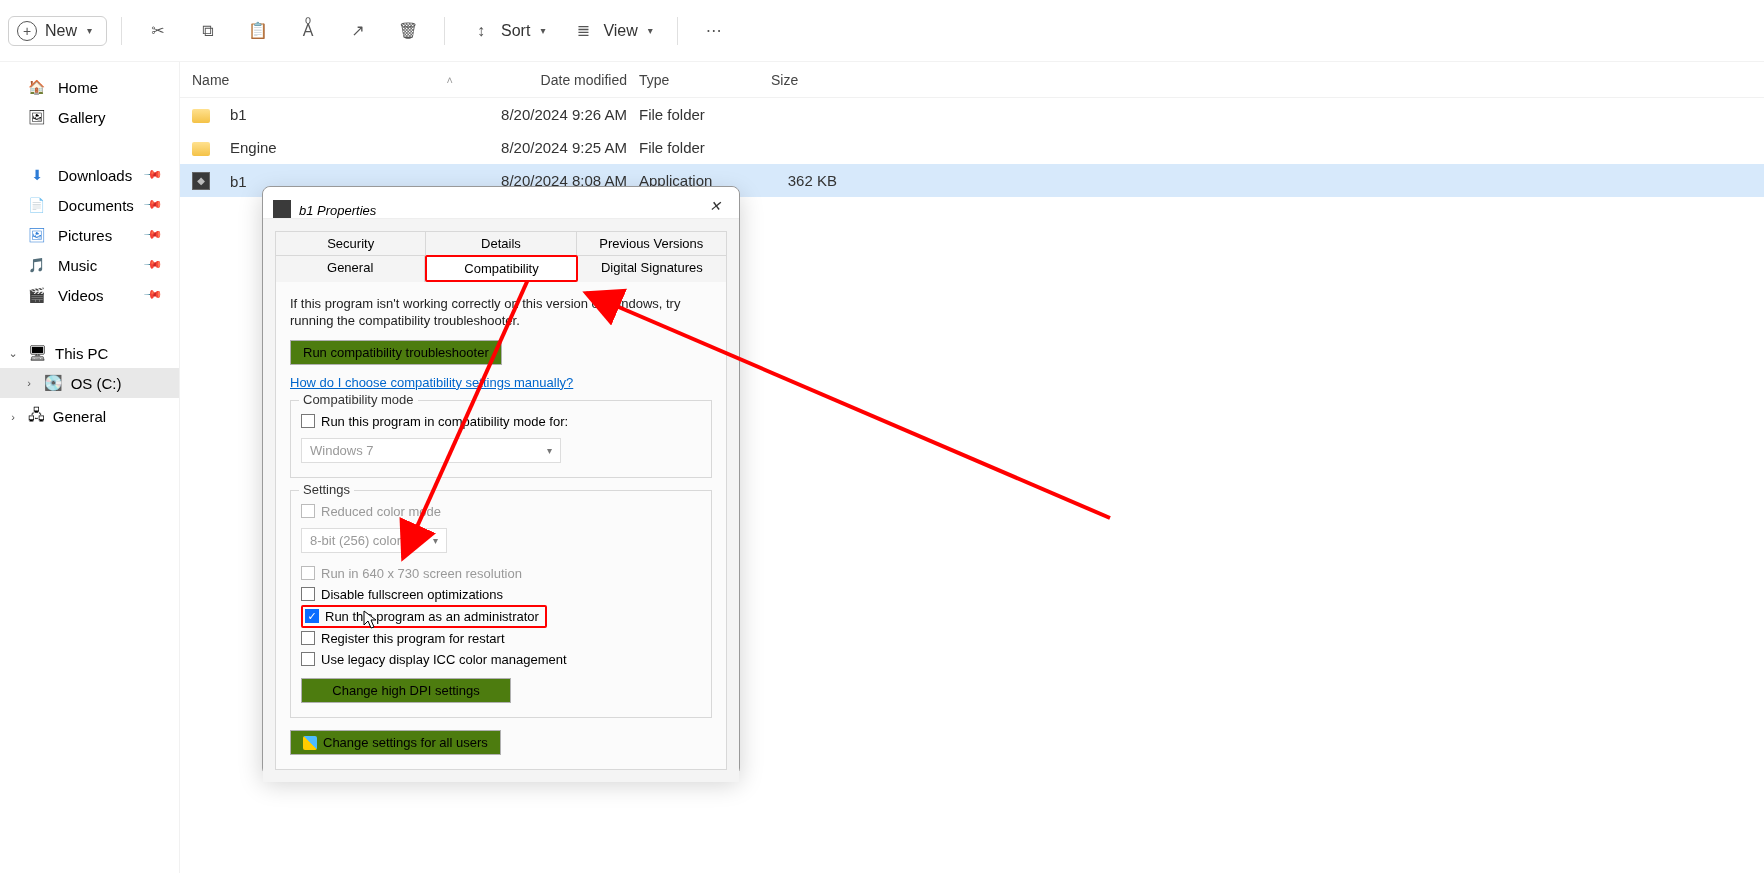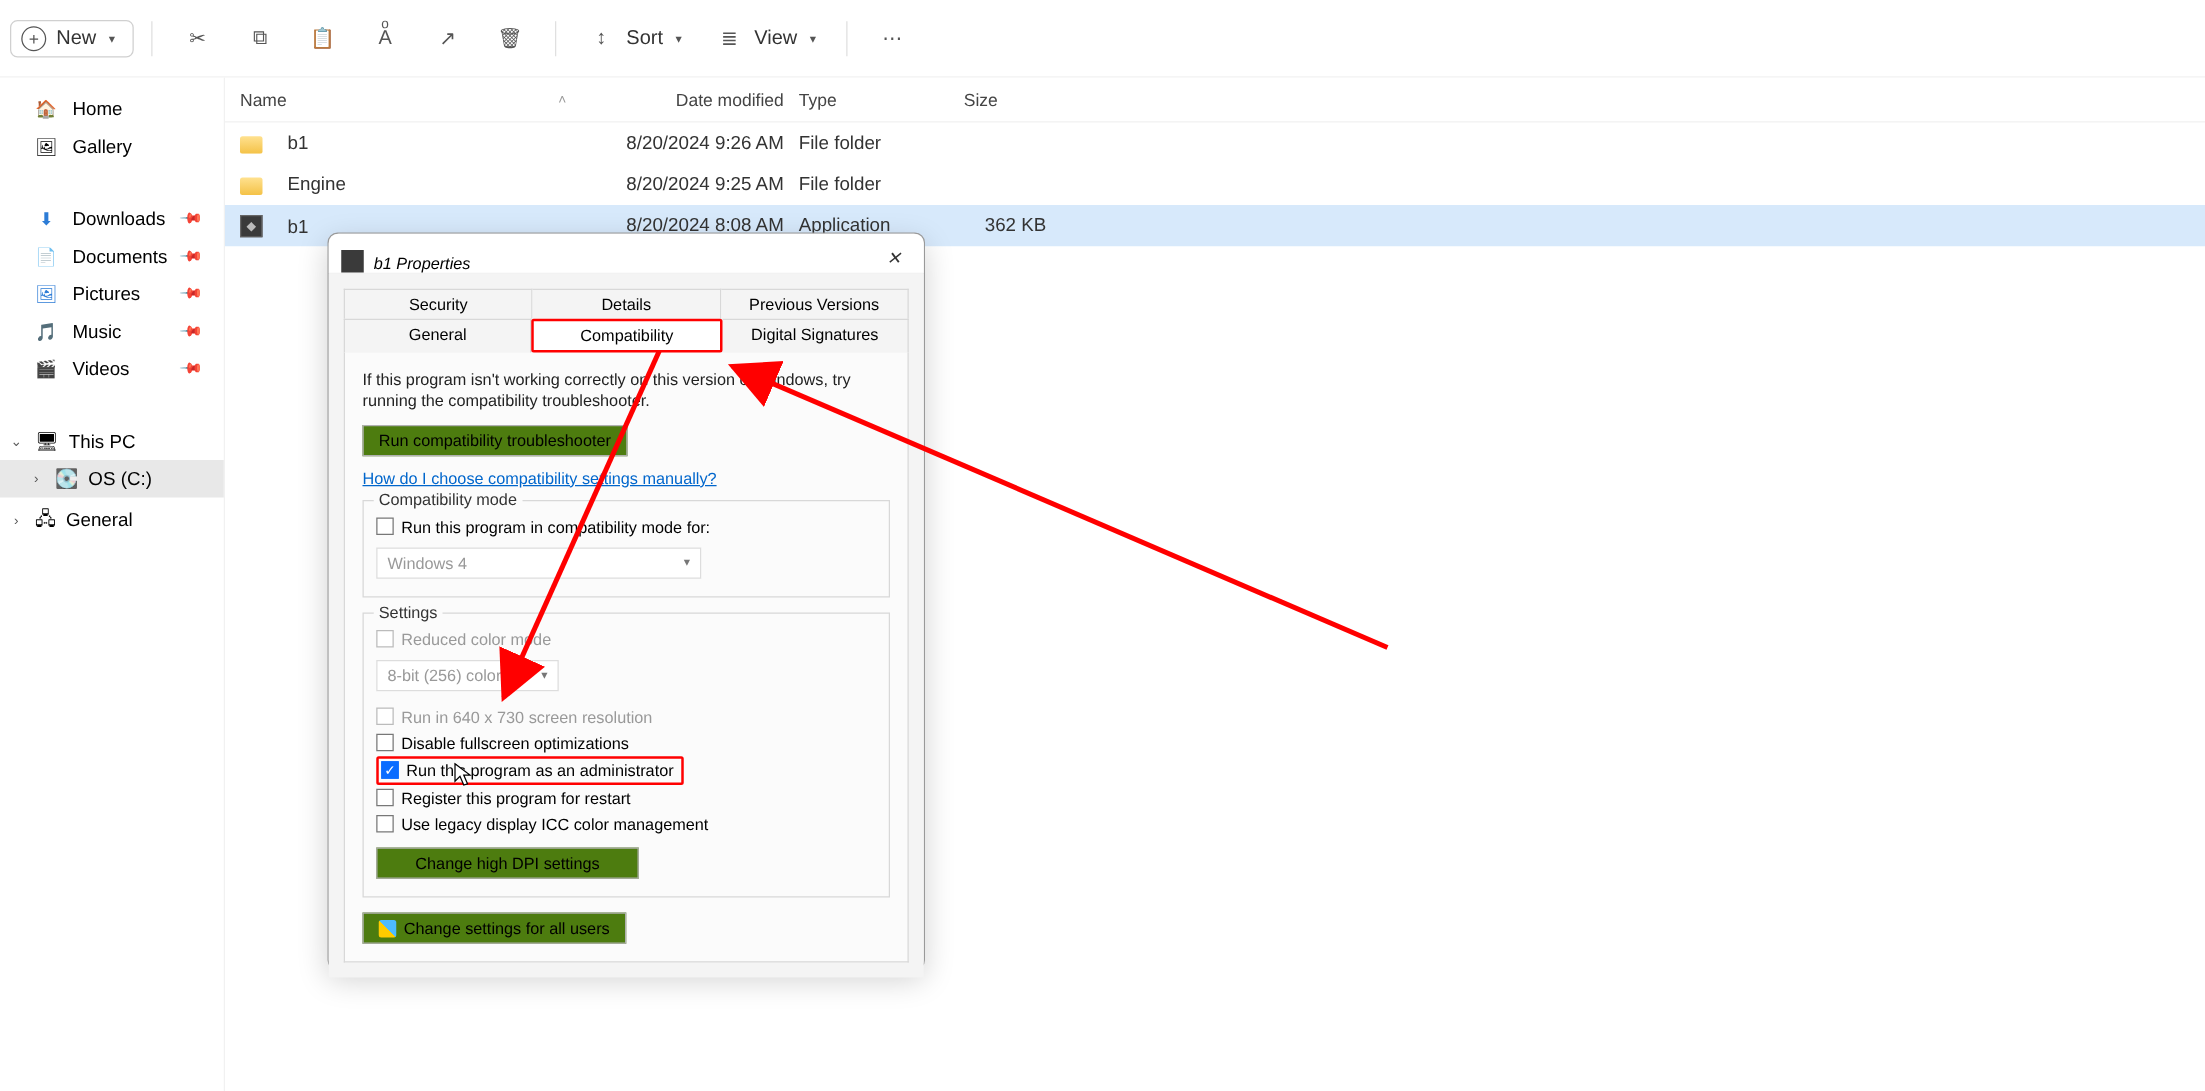--- a/index.html
+++ b/index.html
@@ -249,21 +249,21 @@
       <button class="btn">Run compatibility troubleshooter</button>
       <div><a class="link">How do I choose compatibility settings manually?</a></div>
 
       <div class="group">
         <span class="group-title">Compatibility mode</span>
         <label class="chk-row">
           <span class="chk"></span>
           <span>Run this program in compatibility mode for:</span>
         </label>
         <div class="select disabled">
-          <span>Windows 4</span>
+          <span>Windows 7</span>
           <span class="caret">▾</span>
         </div>
       </div>
 
       <div class="group">
         <span class="group-title">Settings</span>
         <label class="chk-row disabled">
           <span class="chk disabled"></span>
           <span>Reduced color mode</span>
         </label>

